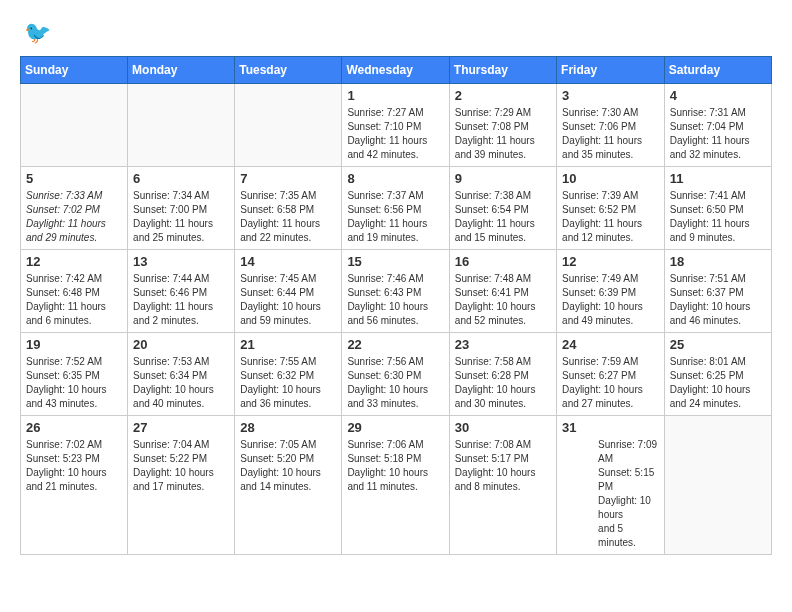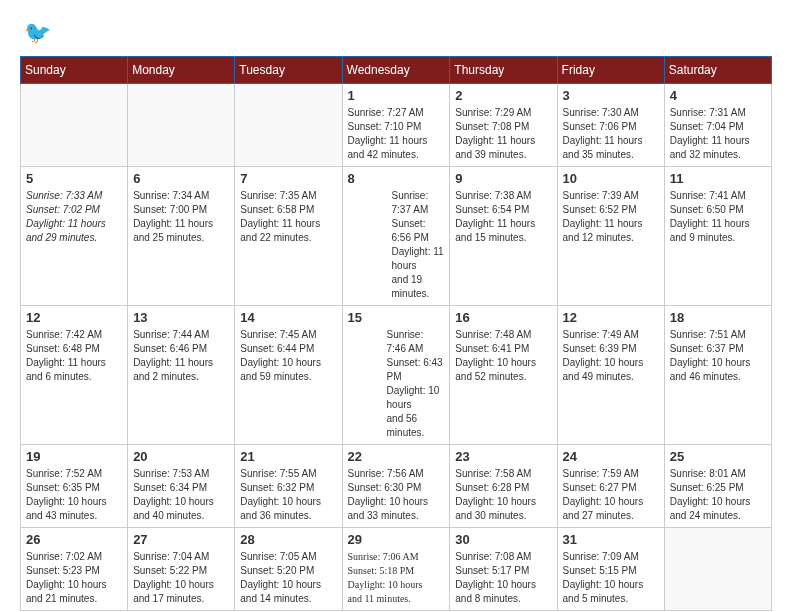--- a/index.html
+++ b/index.html
@@ -32,26 +32,26 @@
     .location {
       font-size: 15px;
       color: #555;
     }
     .calendar {
       width: 100%;
       border-collapse: collapse;
       font-size: 11px;
     }
     .calendar th {
-      background: #7f1d1d;
+      background: #3b82f6;
       color: #fff;
       padding: 6px 4px;
       text-align: left;
       font-size: 12px;
-      font-weight: normal;
+      font-weight: bold;
       border: 1px solid #2566a8;
     }
     .calendar td {
       vertical-align: top;
       border: 1px solid #ccc;
       padding: 4px 5px;
       width: 108px;
       min-height: 80px;
       background: #fff;
     }
@@ -170,21 +170,21 @@
         </td>
         <td>
           <div class="day-num">7</div>
           <div class="day-info" style="white-space: pre-line;">Sunrise: 7:35 AM
 Sunset: 6:58 PM
 Daylight: 11 hours
 and 22 minutes.</div>
         </td>
         <td>
           <div class="day-num">8</div>
-          <div class="day-info" style="white-space: pre-line; margin-left: 44px;">Sunrise: 7:37 AM
+          <div class="day-info" style="white-space: pre-line;">Sunrise: 7:37 AM
 Sunset: 6:56 PM
 Daylight: 11 hours
 and 19 minutes.</div>
         </td>
         <td>
           <div class="day-num">9</div>
           <div class="day-info" style="white-space: pre-line;">Sunrise: 7:38 AM
 Sunset: 6:54 PM
 Daylight: 11 hours
 and 15 minutes.</div>
@@ -221,21 +221,21 @@
         </td>
         <td>
           <div class="day-num">14</div>
           <div class="day-info" style="white-space: pre-line;">Sunrise: 7:45 AM
 Sunset: 6:44 PM
 Daylight: 10 hours
 and 59 minutes.</div>
         </td>
         <td>
           <div class="day-num">15</div>
-          <div class="day-info" style="white-space: pre-line; margin-left: 39px;">Sunrise: 7:46 AM
+          <div class="day-info" style="white-space: pre-line;">Sunrise: 7:46 AM
 Sunset: 6:43 PM
 Daylight: 10 hours
 and 56 minutes.</div>
         </td>
         <td>
           <div class="day-num">16</div>
           <div class="day-info" style="white-space: pre-line;">Sunrise: 7:48 AM
 Sunset: 6:41 PM
 Daylight: 10 hours
 and 52 minutes.</div>
@@ -323,35 +323,35 @@
         </td>
         <td>
           <div class="day-num">28</div>
           <div class="day-info" style="white-space: pre-line;">Sunrise: 7:05 AM
 Sunset: 5:20 PM
 Daylight: 10 hours
 and 14 minutes.</div>
         </td>
         <td>
           <div class="day-num">29</div>
-          <div class="day-info" style="white-space: pre-line; font-family: Liberation Serif, serif;">Sunrise: 7:06 AM
+          <div class="day-info" style="white-space: pre-line;">Sunrise: 7:06 AM
 Sunset: 5:18 PM
 Daylight: 10 hours
 and 11 minutes.</div>
         </td>
         <td>
           <div class="day-num">30</div>
           <div class="day-info" style="white-space: pre-line;">Sunrise: 7:08 AM
 Sunset: 5:17 PM
 Daylight: 10 hours
 and 8 minutes.</div>
         </td>
         <td>
           <div class="day-num">31</div>
-          <div class="day-info" style="white-space: pre-line;">Sunrise: 7:09 AM
+          <div class="day-info" style="white-space: pre-line; margin-left: 36px;">Sunrise: 7:09 AM
 Sunset: 5:15 PM
 Daylight: 10 hours
 and 5 minutes.</div>
         </td>
         <td class="empty"></td>
       </tr>
     </tbody>
 </table>
 
 </body></html>

